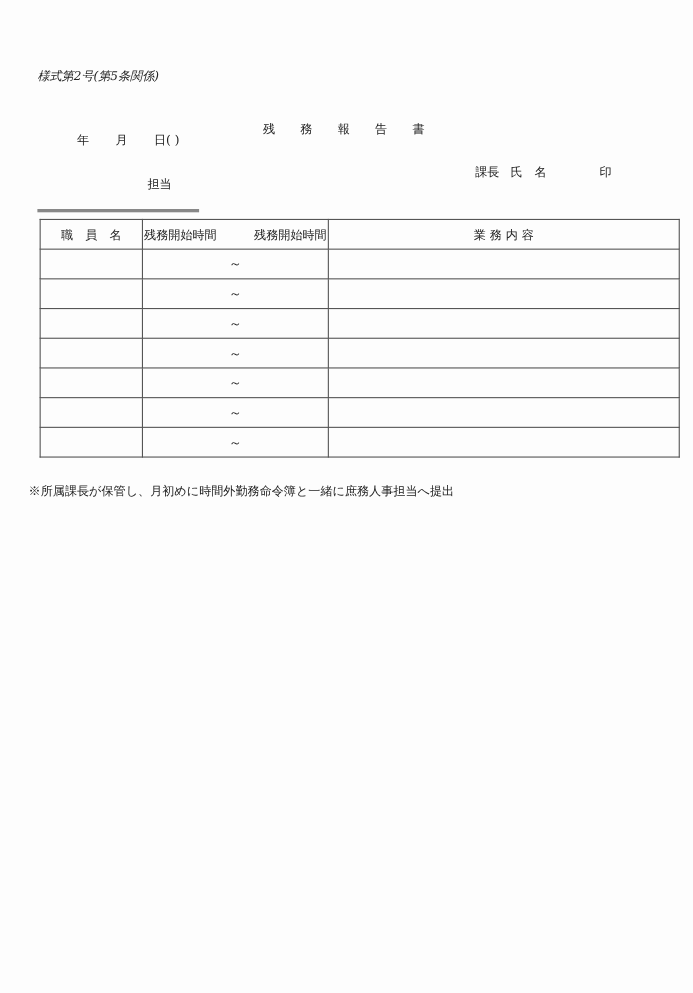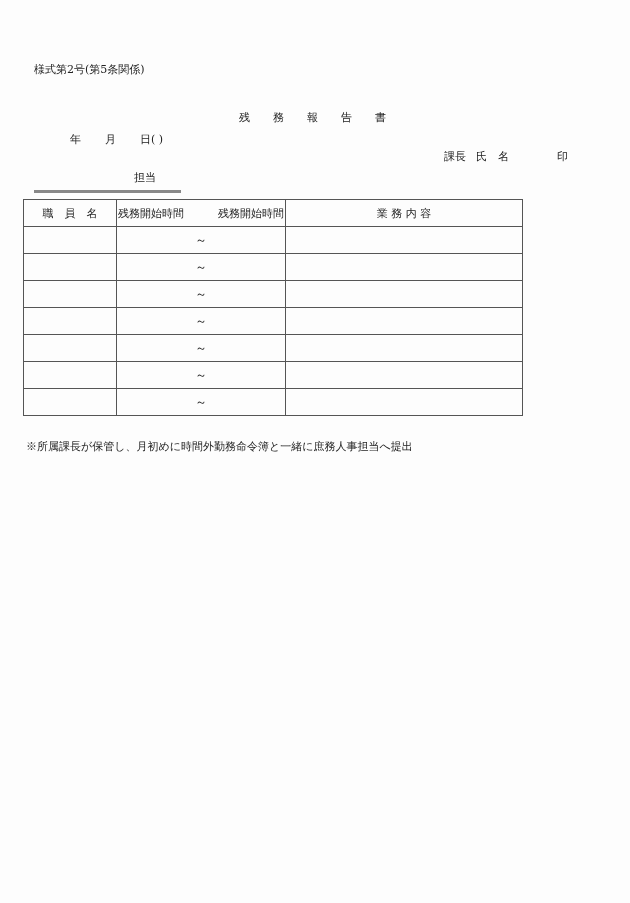--- a/index.html
+++ b/index.html
@@ -1,30 +1,30 @@
 <!DOCTYPE html>
 <html><head>
 <meta charset="utf-8">
 <style>
   html, body { margin:0; padding:0; }
   body {
     width:630px; height:903px; background:#fdfdfd; position:relative; overflow:hidden;
     font-family: "DejaVu Serif", "Liberation Serif", serif; color:#222;
   }
   .abs { position:absolute; white-space:nowrap; }
-  .form-no { left:34px; top:62px; font-size:11px; }
+  .form-no { left:34px; top:62px; font-size:11px;font-style:italic; }
   .title { left:239px; top:91px; font-size:11px;margin-top:19px; }
   .title span { display:inline-block; margin-right:23px; }
-  .date { left:70px; top:132px; font-size:11px; }
+  .date { left:70px; top:120px; font-size:11px; }
   .date span { display:inline-block; }
-  .approver { left:444px; top:149px; font-size:11px; }
-  .tanto { left:134px; top:170px; font-size:11px; }
+  .approver { left:432px; top:149px; font-size:11px; }
+  .tanto { left:134px; top:160px; font-size:11px; }
   .tanto-line { left:34px; top:190px; width:147px; height:3px; background:#888; }
   table.report {
-    position:absolute; left:23px; top:199px; width:500px;
+    position:absolute; left:36px; top:199px; width:582px;
     border-collapse:collapse; font-size:11px; table-layout:fixed;
   }
   table.report th, table.report td {
     border:1px solid #555; height:26px; padding:0; text-align:center; font-weight:normal;
   }
   table.report tbody tr td { border-top-color:#777; }
   .col1 { width:93px; }
   .col2 { width:169px; }
   .hdr-time { display:flex; justify-content:space-between; padding:0 1px 0 1px; }
   .tilde { font-size:12px; }

